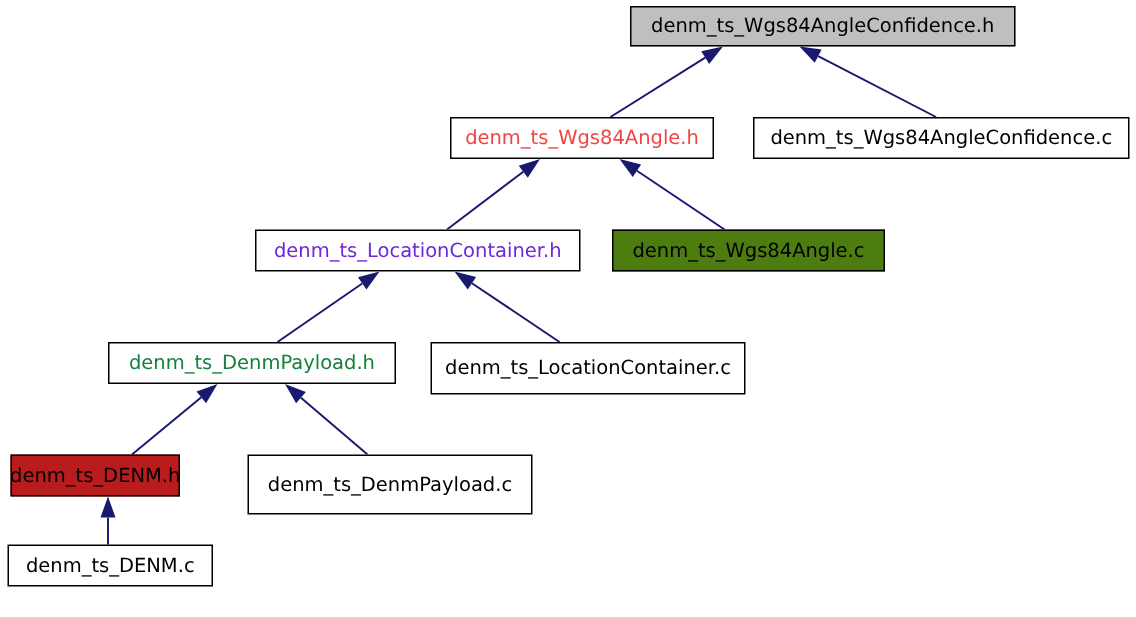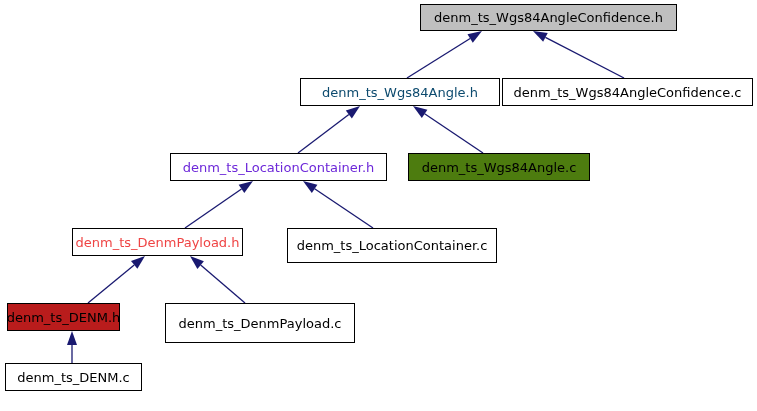--- a/index.html
+++ b/index.html
@@ -60,22 +60,22 @@
       <polygon points="303,181 317.4102667718954,184.65297297592082 311.8359248930552,192.95518428483172" fill="#191970"></polygon>
       <line x1="88" y1="303" x2="134.1984488716185" y2="264.90654215849" stroke="#191970" stroke-width="1.3"></line>
       <polygon points="145,256 137.37935678536493,268.7642389900549 131.01754095787206,261.0488453269252" fill="#191970"></polygon>
       <line x1="245" y1="303" x2="200.64324026038835" y2="265.09513258615004" stroke="#191970" stroke-width="1.3"></line>
       <polygon points="190,256 203.89150189829908,261.29397535029705 197.39497862247762,268.89628982200304" fill="#191970"></polygon>
       <line x1="72" y1="379" x2="72" y2="345" stroke="#191970" stroke-width="1.3"></line>
       <polygon points="72,331 77,345 67,345" fill="#191970"></polygon>
     </svg>
 
 <div class="node root" style="left: 380px; top: 4px; width: 257px; height: 27px; background: rgb(191, 191, 191); border-color: rgb(0, 0, 0); color: rgb(0, 0, 0); margin-left: 40px;">denm_ts_Wgs84AngleConfidence.h</div>
-    <div class="node" style="left: 300px; top: 78px; width: 200px; height: 28px; background: rgb(255, 255, 255); border-color: rgb(0, 0, 0); color: #0c4a6e;">denm_ts_Wgs84Angle.h</div>
+    <div class="node" style="left: 300px; top: 78px; width: 176px; height: 28px; background: rgb(255, 255, 255); border-color: rgb(0, 0, 0); color: #ef4444;">denm_ts_Wgs84Angle.h</div>
     <div class="node" style="left: 502px; top: 78px; width: 251px; height: 28px; background: rgb(255, 255, 255); border-color: rgb(0, 0, 0); color: rgb(0, 0, 0);">denm_ts_Wgs84AngleConfidence.c</div>
     <div class="node" style="left: 170px; top: 153px; width: 217px; height: 28px; background: rgb(255, 255, 255); border-color: rgb(0, 0, 0); color: #6d28d9;">denm_ts_LocationContainer.h</div>
     <div class="node" style="left: 408px; top: 153px; width: 182px; height: 28px; background: #4d7c0f; border-color: rgb(0, 0, 0); color: rgb(0, 0, 0); text-align: right;">denm_ts_Wgs84Angle.c</div>
-    <div class="node" style="left: 72px; top: 228px; width: 171px; height: 28px; background: rgb(255, 255, 255); border-color: rgb(0, 0, 0); color: #ef4444;">denm_ts_DenmPayload.h</div>
+    <div class="node" style="left: 72px; top: 228px; width: 192px; height: 28px; background: rgb(255, 255, 255); border-color: rgb(0, 0, 0); color: #15803d;">denm_ts_DenmPayload.h</div>
     <div class="node" style="left: 287px; top: 228px; width: 210px; height: 35px; background: rgb(255, 255, 255); border-color: rgb(0, 0, 0); color: rgb(0, 0, 0);">denm_ts_LocationContainer.c</div>
     <div class="node" style="left: 7px; top: 303px; width: 113px; height: 28px; background: #b91c1c; border-color: rgb(0, 0, 0); color: rgb(0, 0, 0);">denm_ts_DENM.h</div>
     <div class="node" style="left: 165px; top: 303px; width: 190px; height: 40px; background: rgb(255, 255, 255); border-color: rgb(0, 0, 0); color: rgb(0, 0, 0);">denm_ts_DenmPayload.c</div>
     <div class="node" style="left: 5px; top: 363px; width: 137px; height: 28px; background: rgb(255, 255, 255); border-color: rgb(0, 0, 0); color: rgb(0, 0, 0);">denm_ts_DENM.c</div>
   </div>
 
 </body></html>

